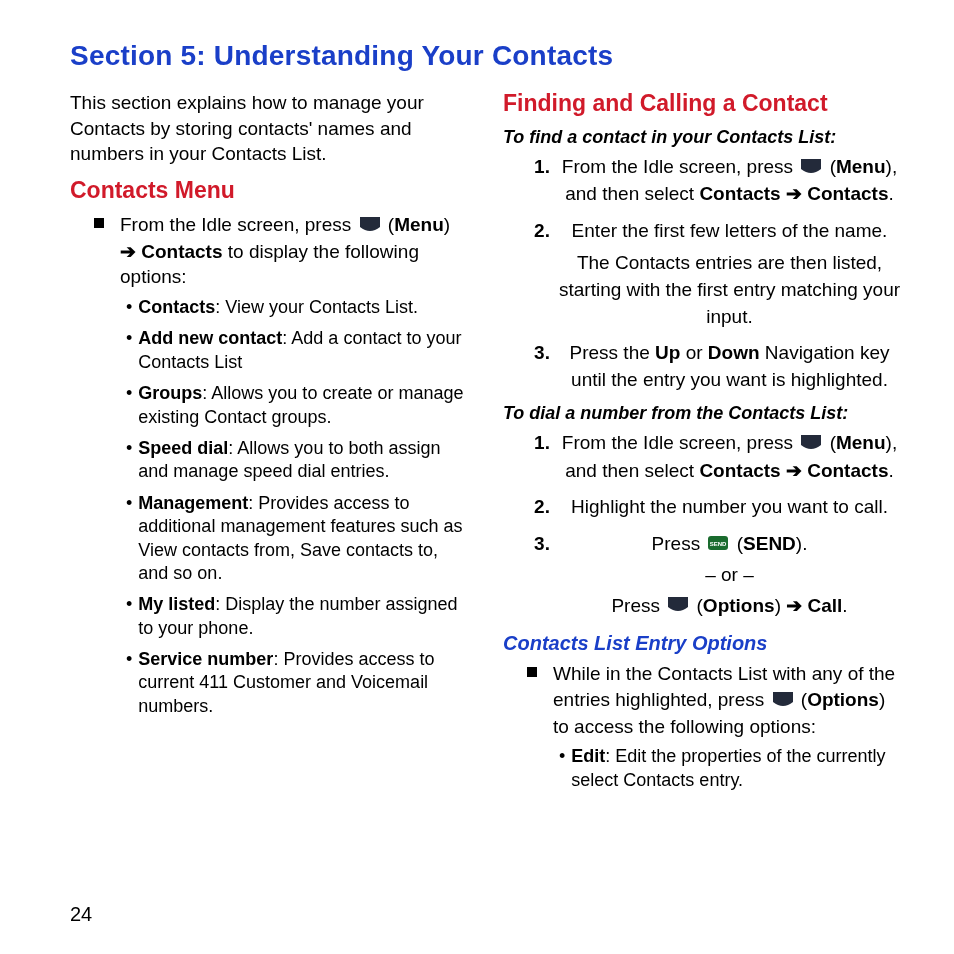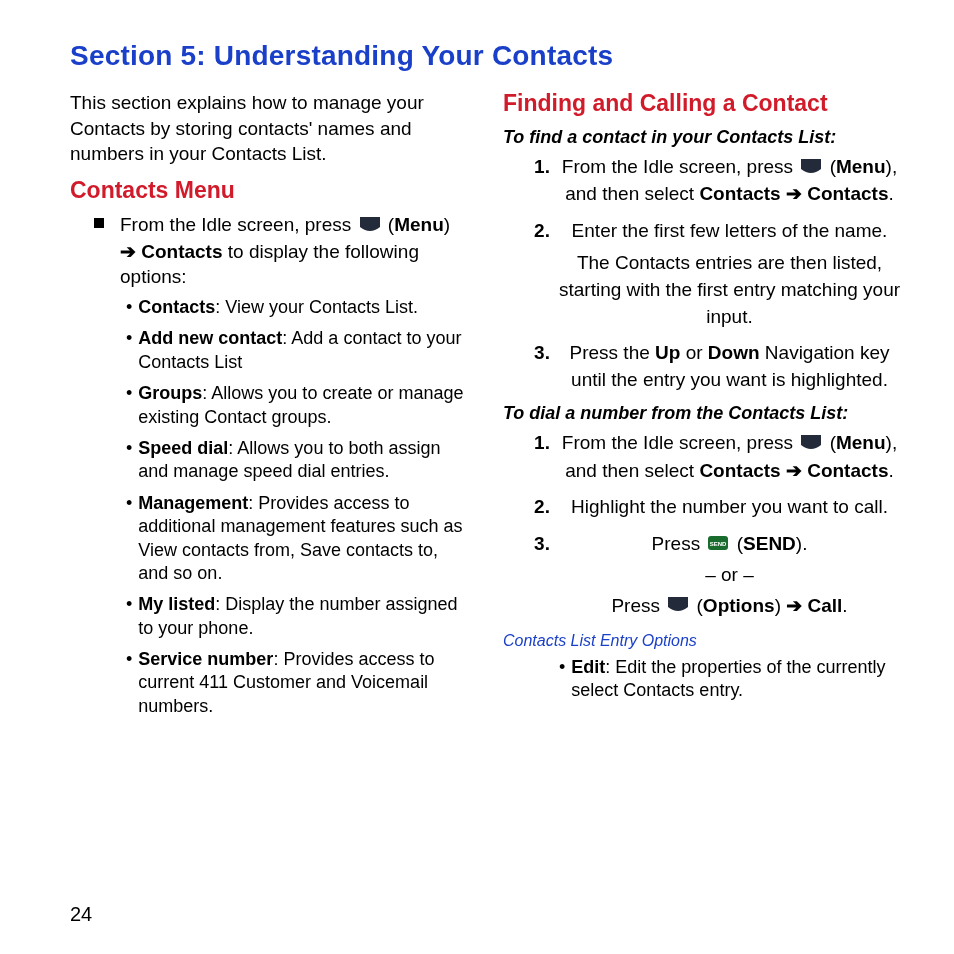--- a/index.html
+++ b/index.html
@@ -41,24 +41,24 @@
   }
   .heading-red {
     font-family: Arial, Helvetica, sans-serif;
     font-weight: 900;
     font-size: 23px;
     color: #d11a2a;
     margin: 10px 0 8px 0;
   }
   .heading-italic {
     font-family: Arial, Helvetica, sans-serif;
-    font-weight: 400;
+    font-weight: 700;
     font-style: italic;
     color: #1a3fc8;
-    font-size: 16px;
+    font-size: 20px;
     margin: 12px 0 6px 0;
   }
   .sub-bold {
     font-family: "Arial Narrow", Arial, sans-serif;
     font-stretch: condensed;
     font-weight: 700;
     font-size: 18px;
     margin: 10px 0 6px 0;
     font-style: italic;
   }
@@ -242,20 +242,29 @@
           <span>Press </span><span class="softkey-icon"><svg width="22" height="16" viewBox="0 0 22 16">
                   <path d="M1 1 H21 V11 Q16 15 11 15 Q6 15 1 11 Z" fill="#232a3a"></path>
                 </svg></span>
           (<b>Options</b>) <span class="arrow">➔</span> <b>Call</b><span>.</span>
         </div>
           </li>
       </ol>
 
       <div class="heading-italic">Contacts List Entry Options</div>
 
+      <div class="square-item">
+        <div class="square-bullet"></div>
+        <div class="content">
+          <span>While in the Contacts List with any of the entries highlighted, press </span><span class="softkey-icon"><svg width="22" height="16" viewBox="0 0 22 16">
+                <path d="M1 1 H21 V11 Q16 15 11 15 Q6 15 1 11 Z" fill="#232a3a"></path>
+              </svg></span>
+          (<b>Options</b>)<span> to access the following options:</span>
+        </div>
+      </div>
 
       <div class="sub-list">
         <div class="bitem">
             <span class="dot">•</span>
             <div><span class="narrow-bold">Edit</span><span>: Edit the properties of the currently select Contacts entry.</span></div>
           </div>
       </div>
     </div>
   </div>
 

